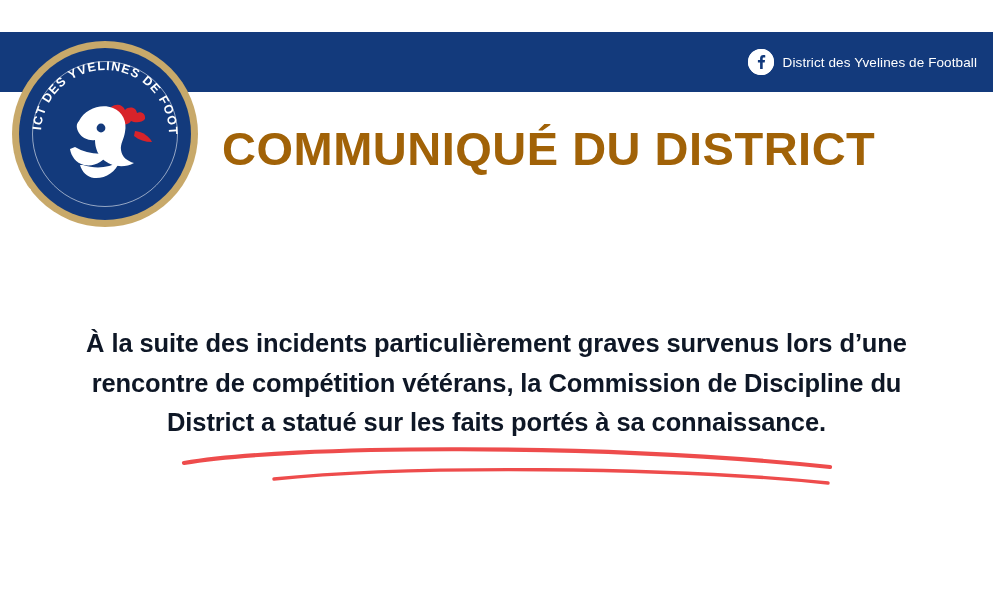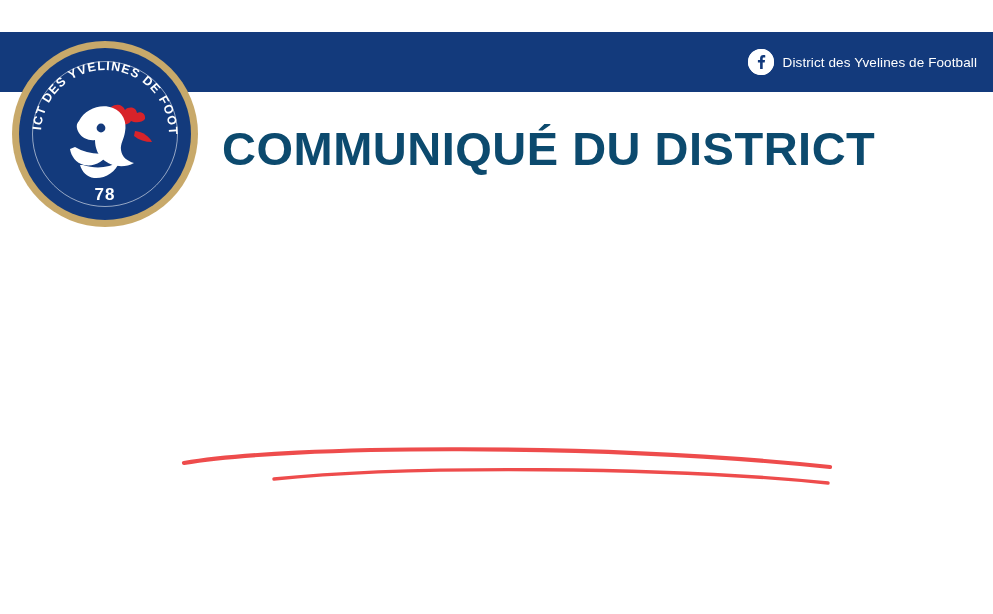--- a/index.html
+++ b/index.html
@@ -72,21 +72,21 @@
     justify-content: center;
     flex: 0 0 auto;
   }
 
   
   .title {
     position: absolute;
     left: 222px;
     top: 92px;
     width: 750px;
-    color: #0c4a6e;
+    color: #a16207;
     font-size: 47px;
     font-weight: bold;
     letter-spacing: .5px;
     line-height: 1.05;
     white-space: nowrap;
   }
 
   
   .crest {
     position: absolute;
@@ -117,21 +117,21 @@
     position: absolute;
     inset: 0;
     width: 186px;
     height: 186px;
   }
   .crest .num78 {
     position: absolute;
     left: 0;
     right: 0;
     bottom: 22px;
-    text-align: center;
+    text-align: left;
     color: #ffffff;
     font-size: 17px;
     font-weight: bold;
     letter-spacing: 1px;
   }
 
   
   .body-text {
     position: absolute;
     left: 46px;
@@ -197,19 +197,24 @@
         <path d="M30,-10 c8,1 14,5 17,11 c-7,0 -13,-2 -18,-6 z" fill="#D8232A"></path>
         <circle cx="-4" cy="-13" r="4.4" fill="#133A7C"></circle>
         <path d="M-30,6 c10,6 22,8 33,6 c-4,9 -14,14 -24,12 c-8,-2 -13,-9 -14,-16 z" fill="#ffffff"></path>
         <path d="M-22,24 c12,4 26,3 36,-3 c-3,10 -14,17 -25,16 c-7,-1 -12,-6 -14,-13 z" fill="#ffffff"></path>
       </g>
     </svg>
 
     <div class="num78">78</div>
   </div>
 
+  <div class="body-text">
+    <span class="ln">À la suite des incidents particulièrement graves survenus lors d’une</span>
+    <span class="ln">rencontre de compétition vétérans, la Commission de Discipline du</span>
+    <span class="ln">District a statué sur les faits portés à sa connaissance.</span>
+  </div>
 
   <svg class="swoosh" viewBox="0 0 680 50">
     <path d="M14,26 C120,8 430,6 660,30" fill="none" stroke="#EE4C4C" stroke-width="4.2" stroke-linecap="round"></path>
     <path d="M104,42 C240,28 500,30 658,46" fill="none" stroke="#EE4C4C" stroke-width="3.4" stroke-linecap="round"></path>
   </svg>
 
 </div>
 
 </body></html>

